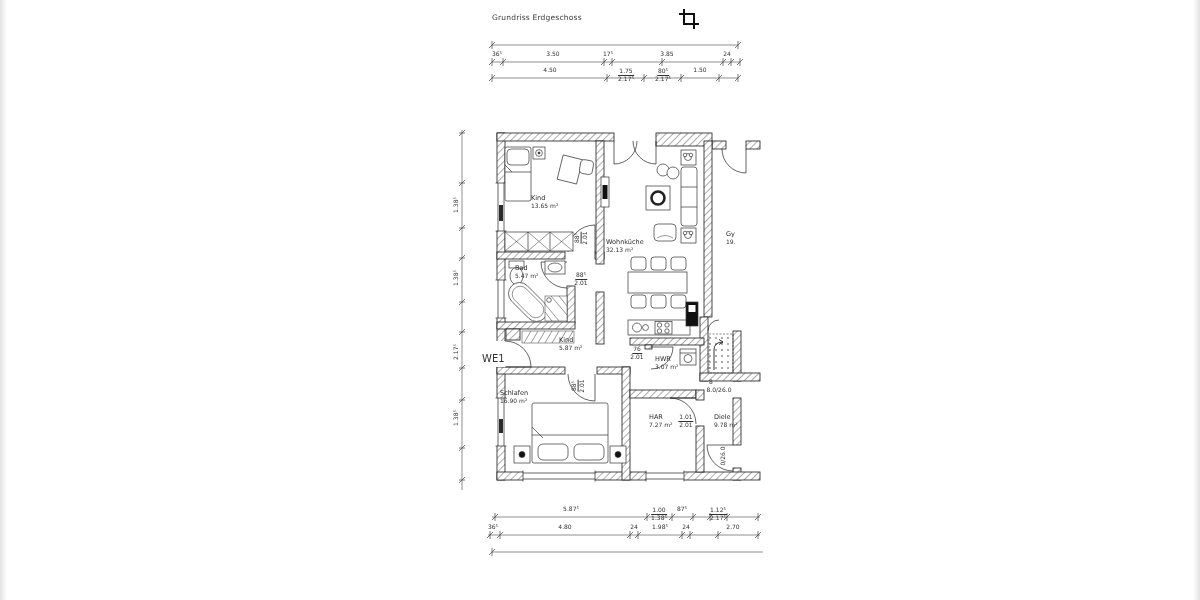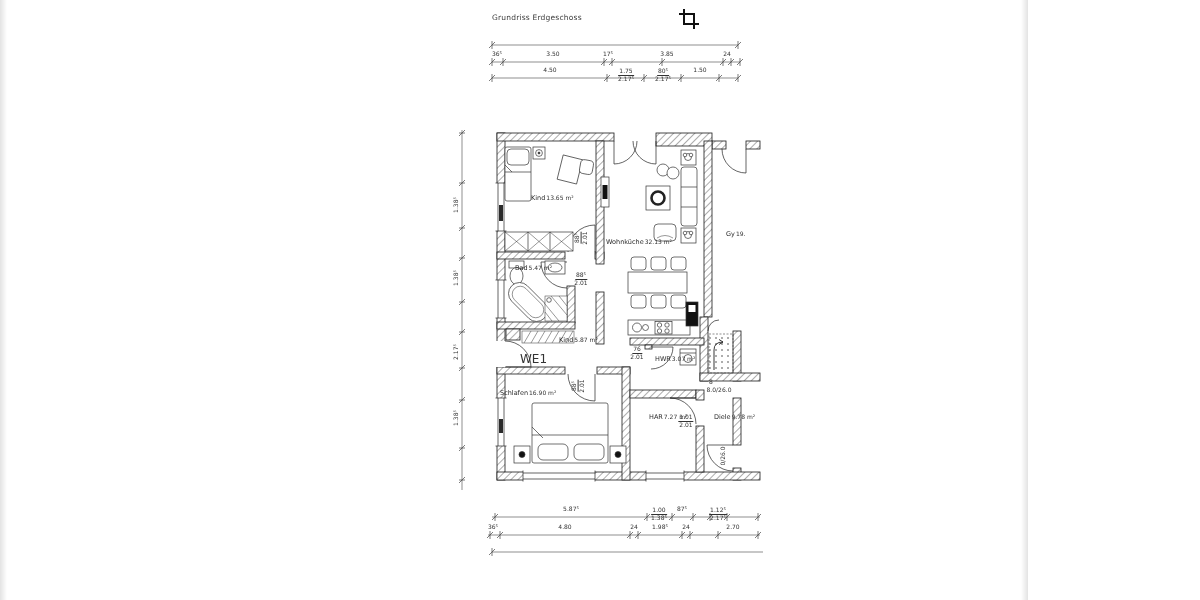--- a/index.html
+++ b/index.html
@@ -1,27 +1,27 @@
 <!DOCTYPE html>
 <html><head>
 <meta charset="utf-8">
 <style>
   html,body{margin:0;padding:0;background:#fff;}
-  .canvas{position:relative;width:1028px;height:600px;background:#ffffff;overflow:hidden;
+  .canvas{position:relative;width:1200px;height:600px;background:#ffffff;overflow:hidden;
           font-family:"DejaVu Sans",sans-serif;color:#2b2b2b;}
   .edge{position:absolute;top:0;bottom:0;width:7px;}
   .edge.left{left:0;background:linear-gradient(90deg,#e3e3e3,#ffffff);}
   .edge.right{right:0;background:linear-gradient(270deg,#e3e3e3,#ffffff);}
   svg.plan{position:absolute;left:0;top:0;}
   .overlay{position:absolute;inset:0;}
   .title{position:absolute;font-size:7.5px;letter-spacing:.2px;color:#3a3a3a;white-space:nowrap;}
   .lbl{position:absolute;font-size:6px;line-height:1.15;color:#333;white-space:nowrap;}
   .ctr{transform:translate(-50%,0);}
   .rot{transform:translate(-50%,-50%) rotate(-90deg);}
-  .room{position:absolute;display:flex;gap:1px;font-size:6.5px;line-height:1.1;color:#2b2b2b;white-space:nowrap;}
+  .room{position:absolute;display:flex;flex-direction:column;gap:1px;font-size:6.5px;line-height:1.1;color:#2b2b2b;white-space:nowrap;}
   .room .area{font-size:6px;color:#333;}
   .frac{display:inline-flex;flex-direction:column;align-items:center;}
   .frac .ft{border-bottom:.6px solid #333;padding:0 1px;}
   .frac .fb{padding:0 1px;}
   .cropicon{position:absolute;left:678px;top:8px;cursor:pointer;}
 </style>
 </head>
 <body>
 
 <div class="canvas">
@@ -361,21 +361,21 @@
       </div>
     <div class="room" style="left:714px;top:414px">
         <span>Diele</span>
         <span class="area">9.78 m²</span>
       </div>
     <div class="room" style="left:726px;top:231px">
         <span>Gy</span>
         <span class="area">19.</span>
       </div>
 
-    <span class="lbl" style="left:520px;top:353px;font-size:12px">WE1</span>
+    <span class="lbl" style="left:482px;top:353px;font-size:10px">WE1</span>
     <span class="lbl ctr" style="left:711px;top:379px">8</span>
     <span class="lbl ctr" style="left:719px;top:387px">8.0/26.0</span>
     <span class="lbl rot" style="left:723px;top:456px">0/26.0</span>
 
     <span class="lbl rot" style="left:581px;top:238px"><span class="frac">
           <span class="ft">88⁵</span>
           <span class="fb">2.01</span>
         </span></span>
     <span class="lbl ctr frac" style="left:581px;top:272px">
         <span class="ft">88⁵</span>

